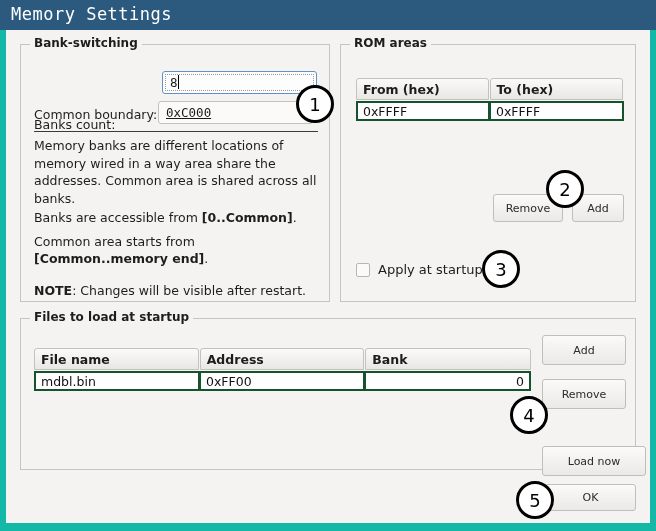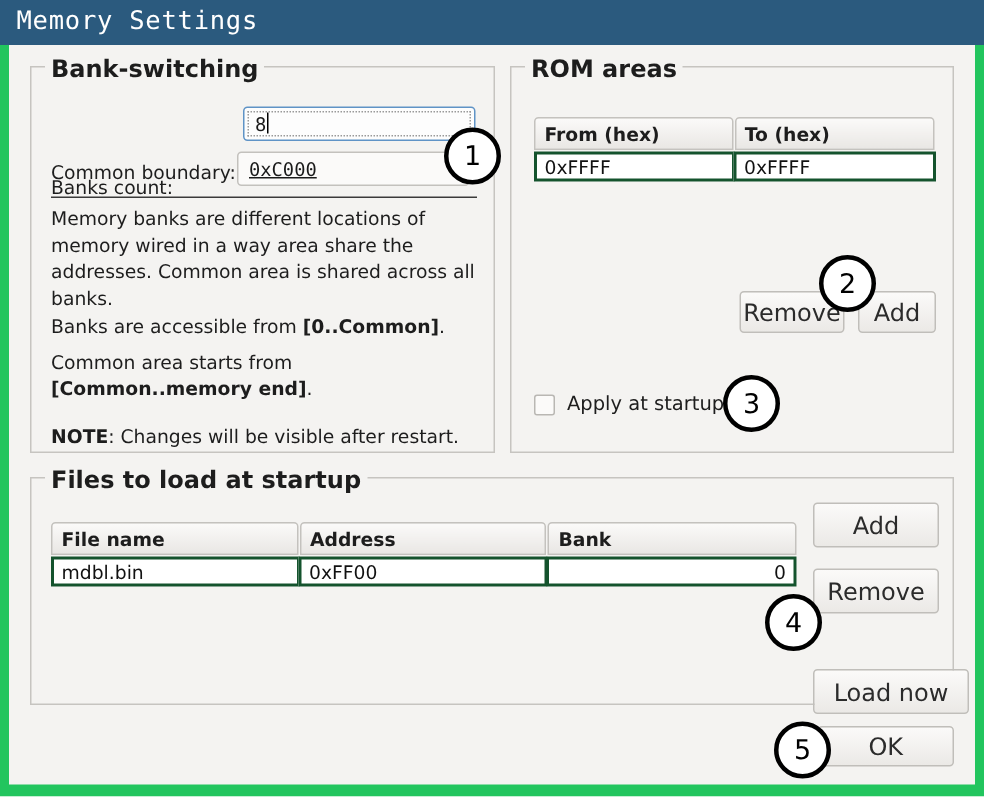--- a/index.html
+++ b/index.html
@@ -8,21 +8,21 @@
     background: #ffffff;
   }
   body {
     font-family: "DejaVu Sans", "Liberation Sans", sans-serif;
   }
   #window {
     position: relative;
     width: 656px;
     height: 531px;
     box-sizing: border-box;
-    background: #22c55e;
+    background: #14b8a6;
     overflow: hidden;
   }
   
   #titlebar {
     position: absolute;
     left: 0; top: 0;
     width: 656px;
     height: 30px;
     background: #2b5a7e;
   }
@@ -52,21 +52,21 @@
     box-sizing: border-box;
     border: 1px solid #c6c4c0;
     background: transparent;
   }
   .group-legend {
     position: absolute;
     top: -9px;
     left: 9px;
     padding: 0 4px;
     background: #f4f3f1;
-    font-size: 16px;
+    font-size: 12px;
     font-weight: bold;
     color: #1d1d1d;
     white-space: nowrap;
   }
   
   .label {
     position: absolute;
     font-size: 12.5px;
     color: #1d1d1d;
     white-space: nowrap;
@@ -117,21 +117,21 @@
     line-height: 17.5px;
   }
   .desc b { font-weight: bold; }
   
   .btn {
     position: absolute;
     box-sizing: border-box;
     background: linear-gradient(to bottom, #fbfaf9 0%, #ebe9e6 100%);
     border: 1px solid #c0beba;
     border-radius: 3px;
-    font-size: 16px;
+    font-size: 11px;
     color: #2b2b2b;
     text-align: right;
     cursor: default;
     display: flex;
     align-items: center;
     justify-content: center;
     user-select: none;
   }
   
   .table {

